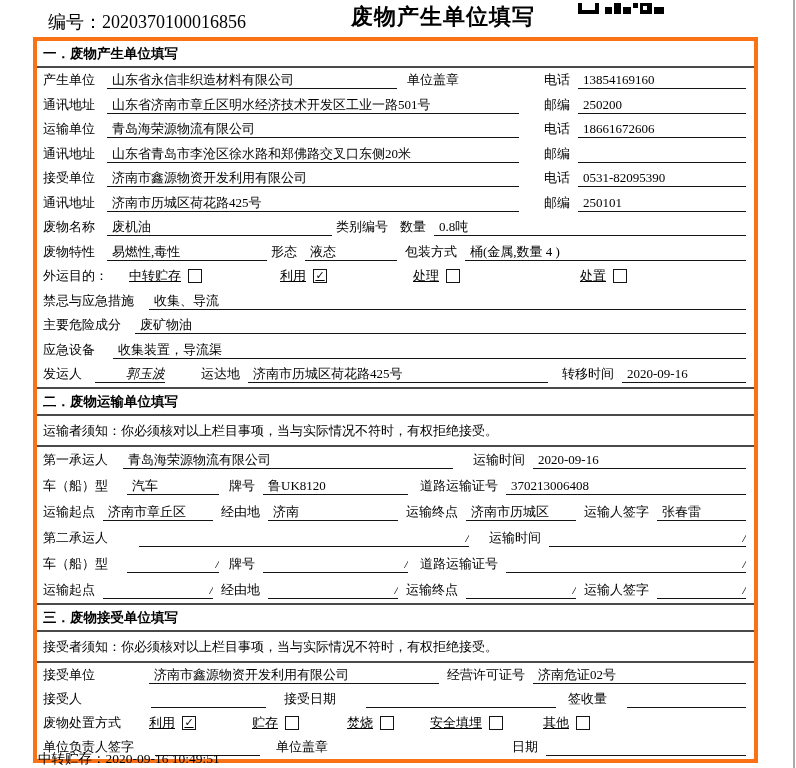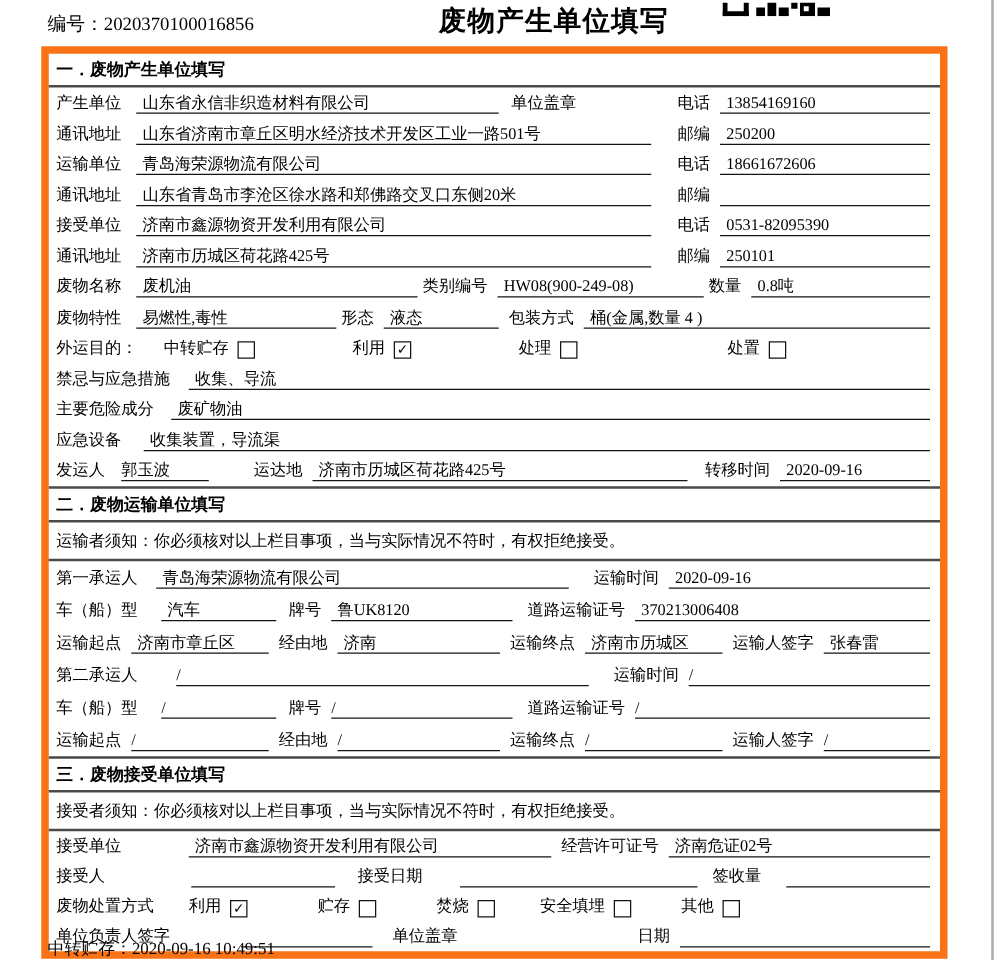--- a/index.html
+++ b/index.html
@@ -1,37 +1,37 @@
 <!DOCTYPE html>
 <html><head>
 <meta charset="utf-8">
 <style>
   html,body{margin:0;padding:0;background:#fff;}
   .sheet{position:relative;width:796px;height:768px;background:#ffffff;
          font-family:"Liberation Serif","DejaVu Serif",serif;color:#000;overflow:hidden;}
   .page-edge{position:absolute;top:0;right:1px;width:2px;height:100%;background:#ababab;}
-  .serial{position:absolute;left:38px;top:10px;font-size:15px;white-space:nowrap;}
+  .serial{position:absolute;left:48px;top:10px;font-size:18px;white-space:nowrap;}
   .doc-title{position:absolute;left:443px;top:2px;transform:translateX(-50%);
              font-size:22px;font-weight:bold;white-space:nowrap;letter-spacing:1px;}
   .qr{position:absolute;left:578px;top:0;width:86px;height:11px;}
   .formtable{position:absolute;left:33px;top:37px;width:725px;box-sizing:border-box;
-             border:6px solid #f97316;background:#fff;}
+             border:4px solid #f97316;background:#fff;}
   .sec-h{height:25px;line-height:25px;font-weight:bold;font-size:13.5px;
          padding-left:6px;border-bottom:2px solid #4a4a4a;}
   .bt{border-top:2px solid #4a4a4a;}
   .notice{height:29px;line-height:29px;font-size:13px;padding-left:6px;border-bottom:2px solid #4a4a4a;}
   .row{display:flex;align-items:center;padding:0 8px 0 6px;font-size:13px;}
   .r1{height:24.5px;}.r2{height:26px;}.r3{height:24px;}
   .lb{white-space:nowrap;margin-right:8px;line-height:18px;flex:none;}
   .u{border-bottom:1px solid #141414;height:18px;line-height:17px;padding-left:5px;
      white-space:nowrap;overflow:hidden;box-sizing:border-box;flex:none;}
-  .u.c{text-align:left;padding-left:0;}
+  .u.c{text-align:right;padding-left:0;font-style:italic;}
   .fx{flex:1 1 auto;}
   .sp{flex:1 1 auto;}
-  .cbg{display:flex;align-items:flex-end;white-space:nowrap;flex:none;}
+  .cbg{display:flex;align-items:center;white-space:nowrap;flex:none;text-decoration:underline;}
   .cb{width:12px;height:12px;border:1px solid #141414;margin-left:7px;font-size:11px;
       line-height:12px;text-align:center;font-family:"DejaVu Sans",sans-serif;flex:none;}
   .footer{position:absolute;left:38px;top:750px;font-size:13.5px;white-space:nowrap;}
 </style>
 </head>
 <body>
 
 <div class="sheet">
   <div class="page-edge"></div>
 
@@ -106,21 +106,20 @@
       <span class="u" style="width:412px">济南市历城区荷花路425号</span>
       <span class="sp"></span>
       <span class="lb">邮编</span>
       <span class="u" style="width:168px">250101</span>
     </div>
 
     <div class="row r1">
       <span class="lb" style="width:56px">废物名称</span>
       <span class="u" style="width:225px">废机油</span>
       <span class="lb" style="margin-left:4px">类别编号</span>
-      <span class="u" style="width:165px">HW08(900-249-08)</span>
       <span class="lb" style="margin-left:4px">数量</span>
       <span class="u fx">0.8吨</span>
     </div>
 
     <div class="row r1">
       <span class="lb" style="width:56px">废物特性</span>
       <span class="u" style="width:160px">易燃性,毒性</span>
       <span class="lb" style="margin-left:4px">形态</span>
       <span class="u" style="width:92px">液态</span>
       <span class="lb" style="margin-left:8px">包装方式</span>
@@ -265,21 +264,21 @@
         <span>安全填埋</span>
         <span class="cb"></span>
       </span>
       <span class="cbg" style="margin-left:40px">
         <span>其他</span>
         <span class="cb"></span>
       </span>
     </div>
 
     <div class="row r3">
-      <span class="lb" style="width:96px;margin-right:52px">单位负责人签字</span>
+      <span class="lb" style="width:96px;margin-right:16px">单位负责人签字</span>
       <span class="u" style="width:105px"></span>
       <span class="lb" style="margin-left:16px">单位盖章</span>
       <span class="sp"></span>
       <span class="lb">日期</span>
       <span class="u" style="width:200px"></span>
     </div>
 
   </div>
 
   <div class="footer">

